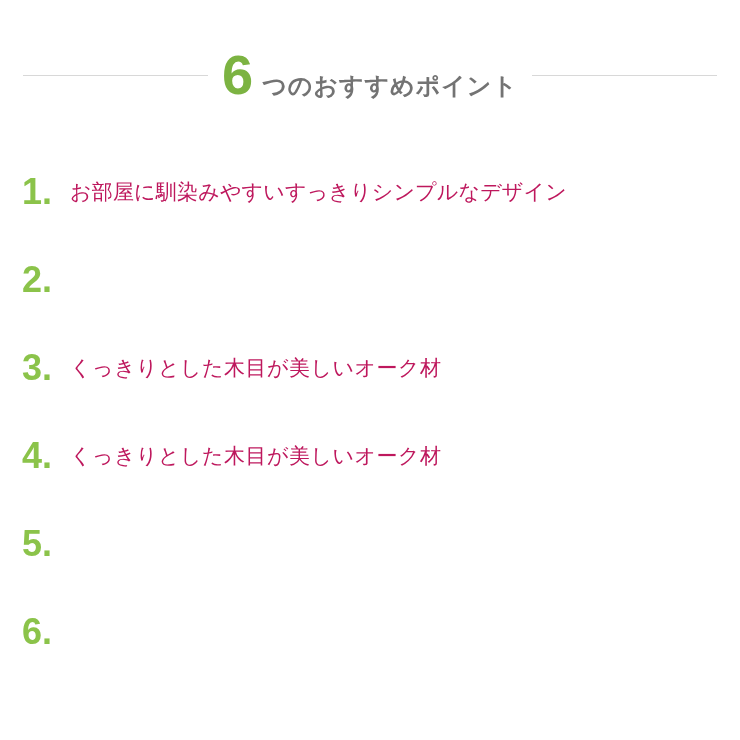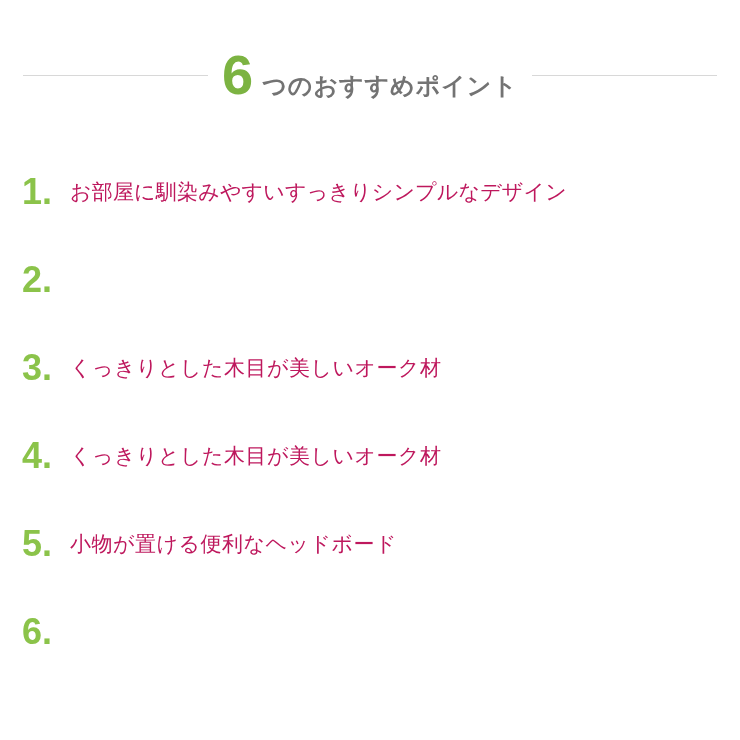--- a/index.html
+++ b/index.html
@@ -129,21 +129,20 @@
       <span class="point-text">くっきりとした木目が美しいオーク材</span>
     </div>
 
     <div class="point-row">
       <span class="point-num">4.</span>
       <span class="point-text">くっきりとした木目が美しいオーク材</span>
     </div>
 
     <div class="point-row">
       <span class="point-num">5.</span>
-      <span class="point-text">小物が置ける便利なヘッドボード</span>
     </div>
 
     <div class="point-row">
       <span class="point-num">6.</span>
     </div>
 
   </div>
 
 </div>
 

